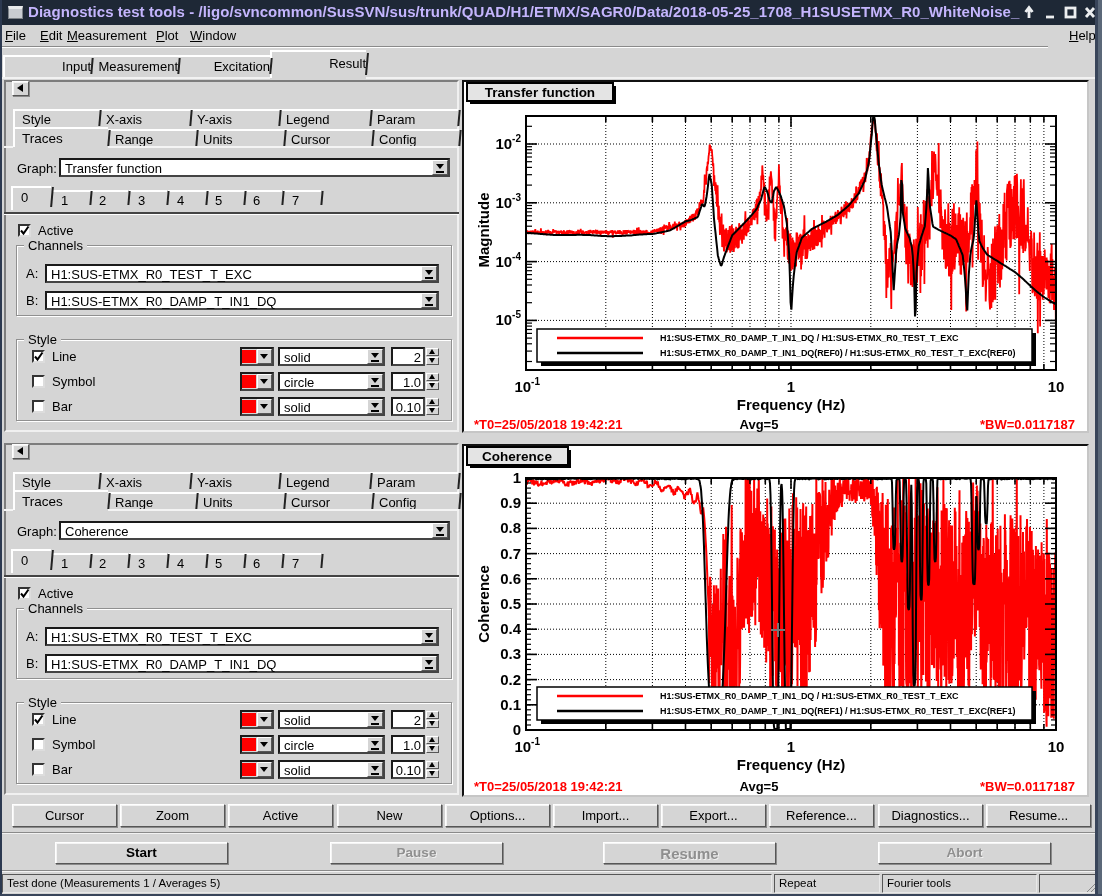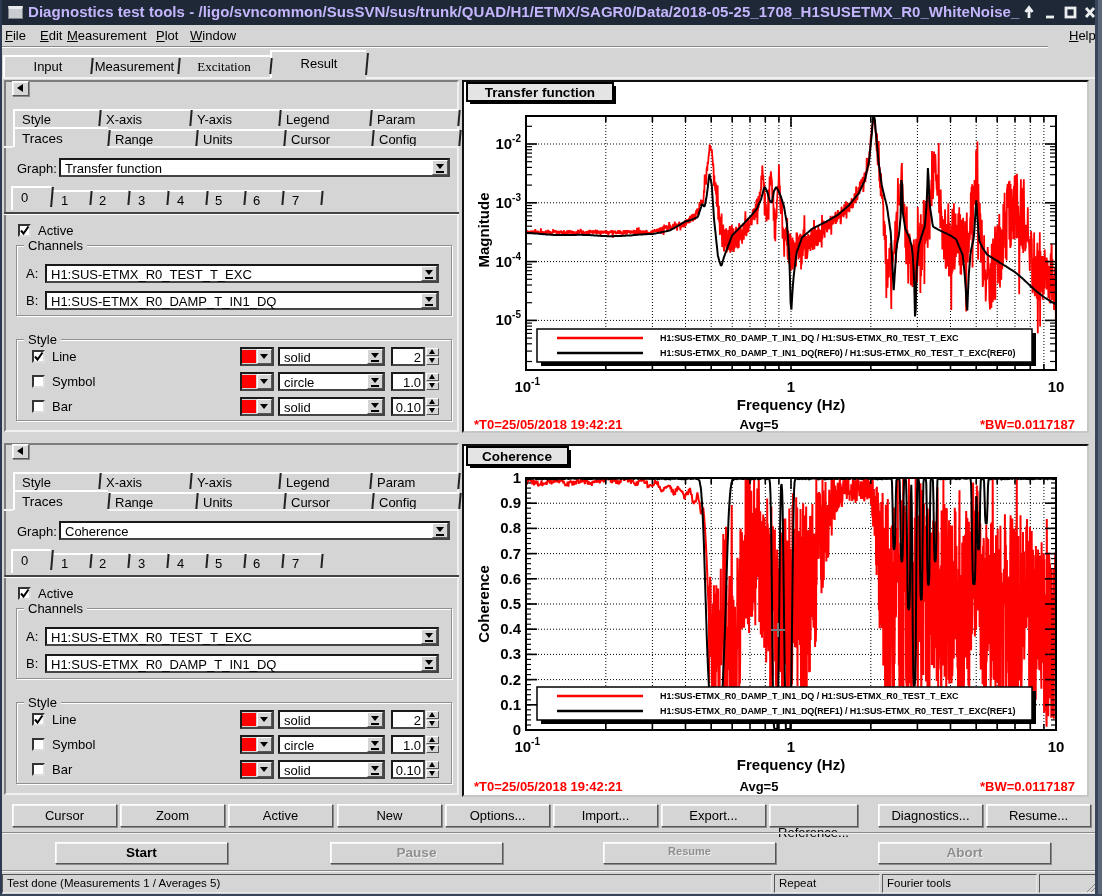--- a/index.html
+++ b/index.html
@@ -1,20 +1,20 @@
 <!DOCTYPE html>
 <html><head><meta charset="utf-8"><style>
 *{margin:0;padding:0;box-sizing:border-box}
 html,body{width:1102px;height:896px;overflow:hidden}
 body{font-family:"Liberation Sans",sans-serif;background:#d5d5d5;position:relative;font-size:13px;color:#000}
 .abs{position:absolute}
 .btn{background:#d5d5d5;border:1px solid;border-color:#fff #565656 #565656 #fff;box-shadow:inset 1px 1px 0 #f4f4f4, 1px 1px 0 #8a8a8a;text-align:center}
 .sunk{background:#fff;border:2px solid;border-color:#565656 #e8e8e8 #e8e8e8 #565656}
 .fld{background:#fff;border:2px solid;border-color:#1a1a1a #444 #444 #1a1a1a}
-.tab{position:absolute;background:#d5d5d5;border-top:2px solid #fff;text-align:center}
+.tab{position:absolute;background:#d5d5d5;border-top:2px solid #fff;text-align:right}
 .tsep{position:absolute;width:2px;background:#222;transform:skewX(-5deg);z-index:3}
 .cb{position:absolute;width:13px;height:13px;background:#fff;border:2px solid;border-color:#333 #ddd #ddd #333}
 .gbox{position:absolute;border:1px solid #909090;box-shadow:inset 1px 1px 0 #fff, 1px 1px 0 #fff}
 .glab{position:absolute;background:#d5d5d5;padding:0 4px;font-size:13px}
 .darr{position:absolute;width:0;height:0;border-left:4px solid transparent;border-right:4px solid transparent;border-top:5px solid #000}
 .combtn{position:absolute;background:#d5d5d5;border:1px solid;border-color:#fff #565656 #565656 #fff}
 .menu u{text-decoration:underline}
 .dis{color:#8f8f8f;text-shadow:1px 1px 0 #f0f0f0}
 </style></head><body>
 <div class="abs" style="left:0;top:0;width:1102px;height:25px;background:#1e2836">
@@ -35,21 +35,21 @@
 <div class="abs menu" style="left:40px;top:3px"><u>E</u>dit</div>
 <div class="abs menu" style="left:67px;top:3px"><u>M</u>easurement</div>
 <div class="abs menu" style="left:156px;top:3px"><u>P</u>lot</div>
 <div class="abs menu" style="left:190px;top:3px"><u>W</u>indow</div>
 <div class="abs menu" style="left:1069px;top:3px"><u>H</u>elp</div>
 </div>
 <div class="tab" style="left:3px;top:55px;width:88px;height:22px;padding-top:2px;font-size:13px;border-left:2px solid #fff;">Input</div>
 <div class="tsep" style="left:91px;top:58px;height:16px"></div>
 <div class="tab" style="left:91px;top:55px;width:87px;height:22px;padding-top:2px;font-size:13px;">Measurement</div>
 <div class="tsep" style="left:178px;top:58px;height:16px"></div>
-<div class="tab" style="left:178px;top:55px;width:92px;height:22px;padding-top:2px;font-size:13px;font-family:Liberation Serif, serif;">Excitation</div>
+<div class="tab" style="left:178px;top:55px;width:92px;height:22px;padding-top:2px;font-size:13px;">Excitation</div>
 <div class="tsep" style="left:270px;top:58px;height:16px"></div>
 <div class="tab" style="left:270px;top:50px;width:96px;height:28px;padding-top:4px;font-size:13px;border-left:2px solid #fff;">Result</div>
 <div class="tsep" style="left:366px;top:53px;height:22px"></div>
 <div class="abs" style="left:0;top:77px;width:270px;height:2px;background:#f2f2f2"></div>
 <div class="abs" style="left:366px;top:77px;width:736px;height:2px;background:#f2f2f2"></div>
 <div class="abs" style="left:4px;top:80px;width:455px;height:352px;border:2px solid;border-color:#7d7d7d #f0f0f0 #f0f0f0 #7d7d7d"></div>
 <div class="abs" style="left:4px;top:443px;width:455px;height:352px;border:2px solid;border-color:#7d7d7d #f0f0f0 #f0f0f0 #7d7d7d"></div>
 <div class="abs btn" style="left:12px;top:81px;width:17px;height:15px"></div>
 <div class="abs" style="left:17px;top:84px;width:0;height:0;border-top:4px solid transparent;border-bottom:4px solid transparent;border-right:6px solid #000"></div>
 <div class="tab" style="left:13px;top:109px;width:86px;height:18px;padding-top:1px;text-align:left;padding-left:7px;border-left:2px solid #fff;">Style</div>
@@ -690,27 +690,27 @@
     <text x="297" y="347" text-anchor="middle" font-size="13" font-weight="bold" fill="#000">Avg=5</text>
     <text x="613" y="347" text-anchor="end" font-size="13" font-weight="bold" fill="#ff0000">*BW=0.0117187</text>
   </svg>
 <div class="abs btn" style="left:12px;top:804px;width:105px;height:23px;padding-top:3px;font-size:13px">Cursor</div>
 <div class="abs btn" style="left:120px;top:804px;width:105px;height:23px;padding-top:3px;font-size:13px">Zoom</div>
 <div class="abs btn" style="left:228px;top:804px;width:105px;height:23px;padding-top:3px;font-size:13px">Active</div>
 <div class="abs btn" style="left:337px;top:804px;width:105px;height:23px;padding-top:3px;font-size:13px">New</div>
 <div class="abs btn" style="left:445px;top:804px;width:105px;height:23px;padding-top:3px;font-size:13px">Options...</div>
 <div class="abs btn" style="left:553px;top:804px;width:105px;height:23px;padding-top:3px;font-size:13px">Import...</div>
 <div class="abs btn" style="left:661px;top:804px;width:105px;height:23px;padding-top:3px;font-size:13px">Export...</div>
-<div class="abs btn" style="left:769px;top:804px;width:89px;height:23px;padding-top:20px;font-size:13px">Reference...</div>
+<div class="abs btn" style="left:769px;top:804px;width:105px;height:23px;padding-top:3px;font-size:13px">Reference...</div>
 <div class="abs btn" style="left:878px;top:804px;width:105px;height:23px;padding-top:3px;font-size:13px">Diagnostics...</div>
 <div class="abs btn" style="left:986px;top:804px;width:105px;height:23px;padding-top:3px;font-size:13px">Resume...</div>
 <div class="abs" style="left:0;top:832px;width:1102px;height:2px;border-top:1px solid #8a8a8a;border-bottom:1px solid #f2f2f2"></div>
 <div class="abs btn " style="left:55px;top:842px;width:173px;height:22px;padding-top:2px;font-weight:bold;font-size:13.5px">Start</div>
 <div class="abs btn dis" style="left:330px;top:842px;width:173px;height:22px;padding-top:2px;font-weight:bold;font-size:13.5px">Pause</div>
-<div class="abs btn dis" style="left:603px;top:842px;width:173px;height:22px;padding-top:2px;font-weight:bold;font-size:11px">Resume</div>
+<div class="abs btn dis" style="left:603px;top:842px;width:173px;height:22px;padding-top:2px;font-weight:bold;font-size:15px">Resume</div>
 <div class="abs btn dis" style="left:878px;top:842px;width:173px;height:22px;padding-top:2px;font-weight:bold;font-size:13.5px">Abort</div>
 <div class="abs" style="left:0;top:870px;width:1102px;height:2px;border-top:1px solid #8a8a8a;border-bottom:1px solid #f2f2f2"></div>
 <div class="abs sunk" style="left:2px;top:874px;width:770px;height:19px;background:#d5d5d5;border-width:1px;font-size:11.5px;padding:2px 4px">Test done (Measurements 1 / Averages 5)</div>
 <div class="abs sunk" style="left:774px;top:874px;width:106px;height:19px;background:#d5d5d5;border-width:1px;font-size:11.5px;padding:2px 4px">Repeat</div>
 <div class="abs sunk" style="left:882px;top:874px;width:155px;height:19px;background:#d5d5d5;border-width:1px;font-size:11.5px;padding:2px 4px">Fourier tools</div>
 <div class="abs sunk" style="left:1039px;top:874px;width:58px;height:19px;background:#d5d5d5;border-width:1px"></div>
 <svg class="abs" style="left:1085px;top:880px" width="12" height="12">
     <g stroke="#888" stroke-width="1">
       <line x1="2" y1="12" x2="12" y2="2"></line>
       <line x1="6" y1="12" x2="12" y2="6"></line>

